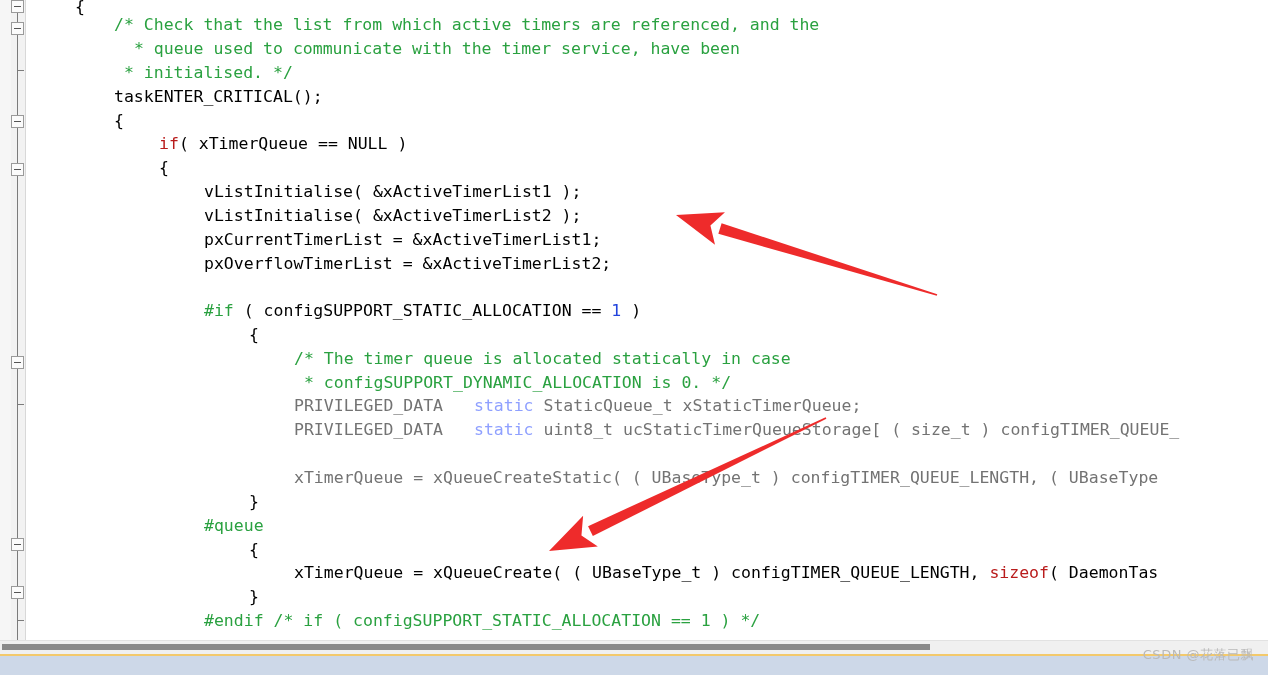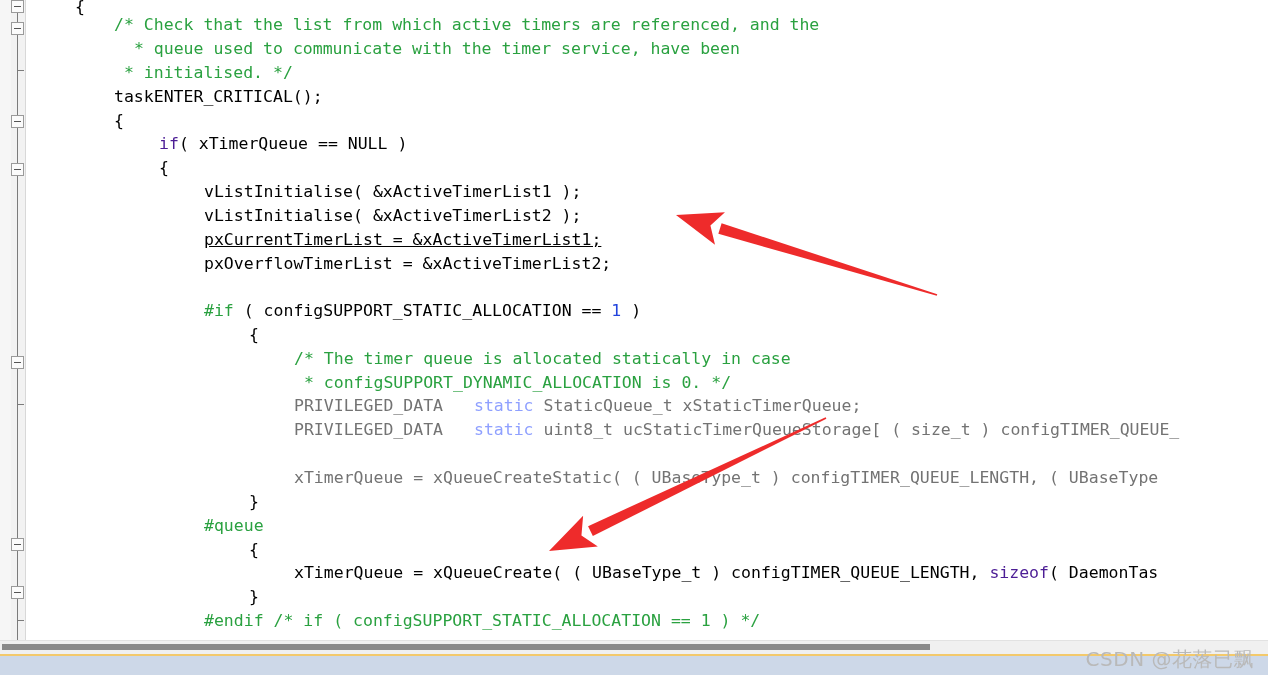--- a/index.html
+++ b/index.html
@@ -92,21 +92,21 @@
     line-height: 24px;
     font-family: "DejaVu Sans Mono", monospace;
     font-size: 16.5px;
     white-space: pre;
     color: #000000;
     letter-spacing: 0px;
   }
 
   .t-plain   { color: #000000; }
   .t-comment { color: #2aa140; }
-  .t-kw      { color: #4c1d95; }
+  .t-kw      { color: #b91c1c; }
   .t-dim     { color: #737373; }
   .t-num     { color: #2244dd; }
   .t-dimkw   { color: #8fa0ff; margin-left: 21px; }
 
   
   .arrows {
     position: absolute;
     left: 0; top: 0;
     width: 1268px; height: 675px;
     pointer-events: none;
@@ -151,21 +151,21 @@
     top: 654px;
     width: 1268px;
     height: 4px;
     background: #f3c96b;
   }
   .watermark {
     position: absolute;
     right: 14px;
     top: 646px;
     font-family: "DejaVu Sans", sans-serif;
-    font-size: 20px;
+    font-size: 13px;
     color: #b9b9b9;
     letter-spacing: 0.5px;
     white-space: nowrap;
   }
 </style>
 </head>
 <body>
 
 <div id="app">
 
@@ -191,21 +191,21 @@
         <div class="code-line" style="top: -5px; left: 49px;"><span class="t-plain">{</span></div>
         <div class="code-line" style="top: 13px; left: 88px;"><span class="t-comment">/* Check that the list from which active timers are referenced, and the</span></div>
         <div class="code-line" style="top: 37px; left: 98px;"><span class="t-comment"> * queue used to communicate with the timer service, have been</span></div>
         <div class="code-line" style="top: 85px; left: 88px;"><span class="t-plain">taskENTER_CRITICAL();</span></div>
         <div class="code-line" style="top: 61px; left: 88px;"><span class="t-comment"> * initialised. */</span></div>
         <div class="code-line" style="top: 109px; left: 88px;"><span class="t-plain">{</span></div>
         <div class="code-line" style="top: 132px; left: 133px;"><span class="t-kw">if</span><span class="t-plain">( xTimerQueue == NULL )</span></div>
         <div class="code-line" style="top: 156px; left: 133px;"><span class="t-plain">{</span></div>
         <div class="code-line" style="top: 180px; left: 178px;"><span class="t-plain">vListInitialise( &amp;xActiveTimerList1 );</span></div>
         <div class="code-line" style="top: 204px; left: 178px;"><span class="t-plain">vListInitialise( &amp;xActiveTimerList2 );</span></div>
-        <div class="code-line" style="top: 228px; left: 178px; text-decoration: underline;"><span class="t-plain">pxCurrentTimerList = &amp;xActiveTimerList1;</span></div>
+        <div class="code-line" style="top: 228px; left: 178px;"><span class="t-plain">pxCurrentTimerList = &amp;xActiveTimerList1;</span></div>
         <div class="code-line" style="top: 252px; left: 178px;"><span class="t-plain">pxOverflowTimerList = &amp;xActiveTimerList2;</span></div>
         <div class="code-line" style="top: 299px; left: 178px;"><span class="t-comment">#if</span><span class="t-plain"> ( configSUPPORT_STATIC_ALLOCATION == </span><span class="t-num">1</span><span class="t-plain"> )</span></div>
         <div class="code-line" style="top: 323px; left: 223px;"><span class="t-plain">{</span></div>
         <div class="code-line" style="top: 347px; left: 268px;"><span class="t-comment">/* The timer queue is allocated statically in case</span></div>
         <div class="code-line" style="top: 371px; left: 268px;"><span class="t-comment"> * configSUPPORT_DYNAMIC_ALLOCATION is 0. */</span></div>
         <div class="code-line" style="top: 394px; left: 268px;"><span class="t-dim">PRIVILEGED_DATA </span><span class="t-dimkw">static</span><span class="t-dim"> StaticQueue_t xStaticTimerQueue;</span></div>
         <div class="code-line" style="top: 418px; left: 268px;"><span class="t-dim">PRIVILEGED_DATA </span><span class="t-dimkw">static</span><span class="t-dim"> uint8_t ucStaticTimerQueueStorage[ ( size_t ) configTIMER_QUEUE_</span></div>
         <div class="code-line" style="top: 466px; left: 268px;"><span class="t-dim">xTimerQueue = xQueueCreateStatic( ( UBaseType_t ) configTIMER_QUEUE_LENGTH, ( UBaseType</span></div>
         <div class="code-line" style="top: 490px; left: 223px;"><span class="t-plain">}</span></div>
         <div class="code-line" style="top: 514px; left: 178px;"><span class="t-comment">#queue</span></div>

